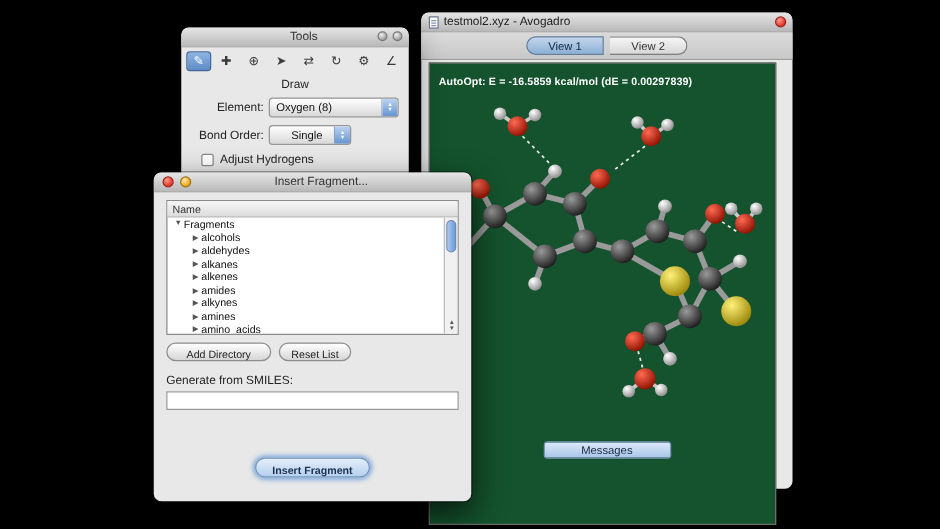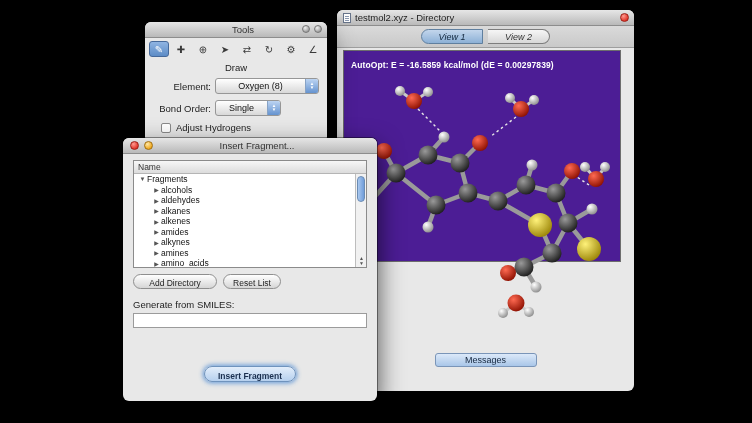--- a/index.html
+++ b/index.html
@@ -45,37 +45,36 @@
   }
   #main-window .doc-icon::after{
     content:""; position:absolute; left:1px; top:2px; width:4px; height:1px;
     background:#8a98b0; box-shadow:0 2px 0 #8a98b0, 0 4px 0 #8a98b0;
   }
   #main-window .close-right { position:absolute; right:5px; top:3px; }
   .tabrow {
     height:22px; background:linear-gradient(#dadada,#c9c9c9);
     display:flex; align-items:center; justify-content:center; gap:5px;
     border-bottom:1px solid #9e9e9e;
-    font-style:italic;
   }
   .tab {
     width:62px; height:15px; font-size:9px; display:flex;
     align-items:center; justify-content:center;
     border:1px solid #7d7d7d; background:linear-gradient(#f6f6f6,#d7d7d7);
     color:#333;
   }
   .tab.selected {
     background:linear-gradient(#c3d6ec,#8cb0d6);
     border-color:#5f7f9f; color:#10253c;
   }
   .tab.first { border-radius:8px 0 0 8px; }
   .tab.last  { border-radius:0 8px 8px 0; border-left:none; }
   #viewport {
-    position:absolute; left:6px; top:40px; width:278px; height:212px;
-    background:#4c1d95; border:1px solid #6d6d6d;
+    position:absolute; left:6px; top:40px; width:278px; height:370px;
+    background:#14532d; border:1px solid #6d6d6d;
   }
   #viewport .overlay {
     position:absolute; left:7px; top:9px; color:#fff; font-size:8.5px;
     font-weight:bold; letter-spacing:.1px; z-index:2; white-space:nowrap;
   }
   #viewport svg { position:absolute; left:0; top:0; }
   #messages-btn {
     position:absolute; top:343px; left:50%; transform:translateX(-50%);
     width:102px; height:14px; font-size:9px; color:#15273f;
     background:linear-gradient(#dce9f9,#a9c6e8);
@@ -98,21 +97,21 @@
     background:linear-gradient(#8fb4e2,#5d8cc6);
     color:#fff; border:1px solid #46699a;
   }
   .tool-title { position:absolute; top:40px; left:0; right:0; text-align:center; font-size:9.5px; color:#222; }
   .form-row { position:absolute; left:0; display:flex; align-items:center; }
   .form-label { width:66px; text-align:right; font-size:9.5px; color:#222; padding-right:4px; }
   .popup {
     height:16px; display:flex; align-items:center;
     background:linear-gradient(#ffffff,#d8d8d8);
     border:1px solid #969696; border-radius:3px;
-    font-size:9px; color:#111;text-align:center;
+    font-size:9px; color:#111;
   }
   .popup .popup-text { padding:0 5px; flex:1; white-space:nowrap; }
   .popup .popup-cap {
     width:13px; align-self:stretch;
     background:linear-gradient(#bcd4f2,#6593cf);
     border-left:1px solid #87a3c6; border-radius:0 2px 2px 0;
     display:flex; flex-direction:column; align-items:center; justify-content:center;
     color:#fff; font-size:4.5px; line-height:4px;
   }
   .checkbox {
@@ -176,21 +175,21 @@
     font-weight:bold; color:#1b3least;
     color:#1b3050;
   }
 </style>
 </head>
 <body>
 
 <div class="window" id="main-window">
   <div class="titlebar">
     <span class="doc-icon"></span>
-    <span>testmol2.xyz - Directory</span>
+    <span>testmol2.xyz - Avogadro</span>
     <span class="dot red close-right"></span>
   </div>
   <div class="tabrow">
     <div class="tab first selected">
       <span>View 1</span>
     </div>
     <div class="tab last">
       <span>View 2</span>
     </div>
   </div>
@@ -346,21 +345,21 @@
     <div class="popup" style="width:104px;">
       <span class="popup-text">Oxygen (8)</span>
       <span class="popup-cap">
           <span>▲</span>
           <span>▼</span>
         </span>
     </div>
   </div>
   <div class="form-row" style="top:78px; left:4px;">
     <span class="form-label">Bond Order:</span>
-    <div class="popup" style="width:66px;">
+    <div class="popup" style="width:66px;padding-left:12px;">
       <span class="popup-text">Single</span>
       <span class="popup-cap">
           <span>▲</span>
           <span>▼</span>
         </span>
     </div>
   </div>
   <div class="form-row" style="top:100px; left:16px;">
     <span class="checkbox"></span>
     <span class="check-label">Adjust Hydrogens</span>

